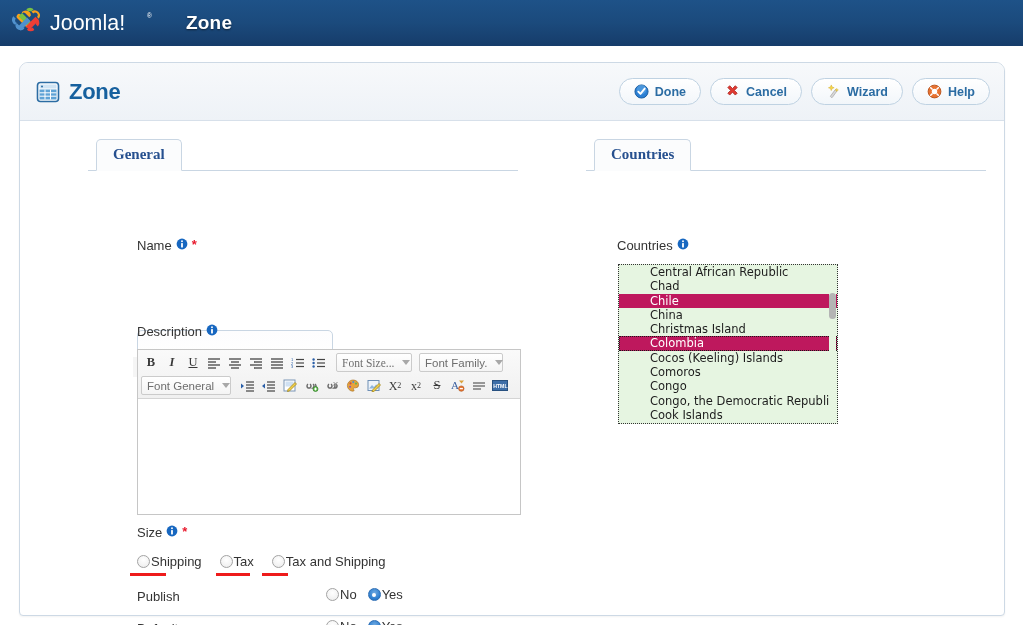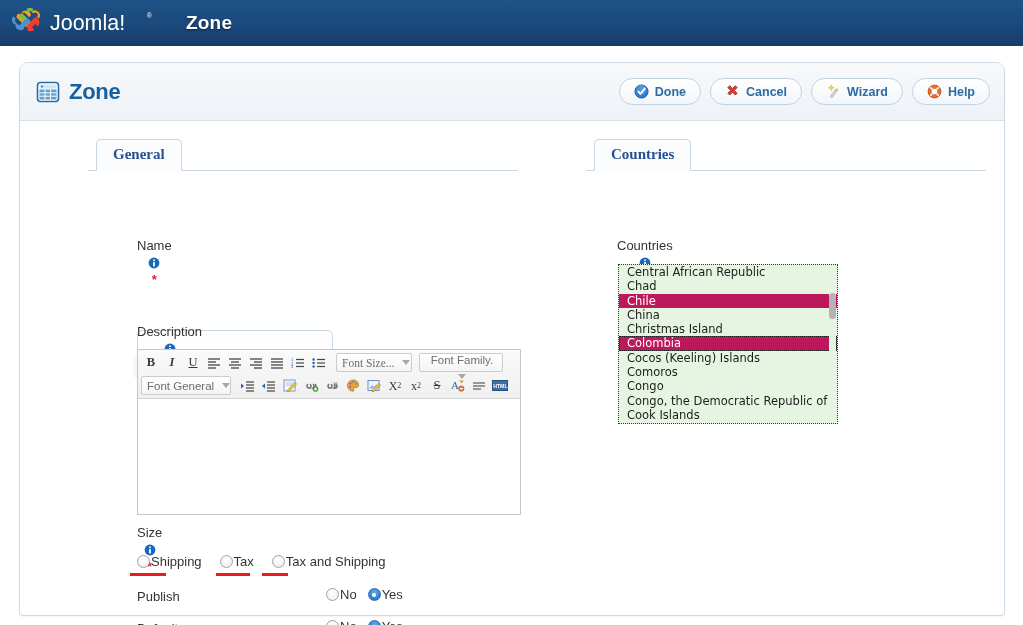--- a/index.html
+++ b/index.html
@@ -87,21 +87,21 @@
     border-bottom-color: #fbfcfd;
     border-radius: 5px 5px 0 0;
     color: #26508f;
     font-family: "Liberation Serif", serif;
     font-weight: bold; font-size: 15px;
     cursor: pointer; white-space: nowrap;
   }
 
   .field-label {
     font-size: 13px; color: #333333;
-    display: flex; align-items: center; gap: 4px; flex-direction: column;
+    display: flex; align-items: flex-start; gap: 4px;
   }
   .info-icon { width: 12px; height: 12px; display: block; }
   .req { color: #e8192c; font-size: 13px; font-weight: bold; line-height: 1; }
 
   .text-input {
     width: 196px; height: 26px;
     border: 1px solid #c9d6e3;
     border-radius: 5px;
     background: linear-gradient(to bottom, #fdfdfe 0%, #ffffff 100%);
     outline: none;
@@ -174,21 +174,21 @@
   
   .listbox {
     position: relative;
     width: 220px; height: 160px;
     background: #e6f5e1;
     border: 1px dotted #333333;
     overflow: hidden;
   }
   .opt {
     height: 14.3px; line-height: 14.3px;
-    padding-left: 8px;
+    padding-left: 31px;
     font-family: "DejaVu Sans", sans-serif;
     font-size: 11.5px; color: #1d1d1d;
     white-space: nowrap; cursor: pointer;
   }
   .opt.sel { background: #be185d; color: #ffffff; }
   .opt.sel.focus { outline: 1px dotted #1a1a1a; outline-offset: -1px; }
   .lb-scroll {
     position: absolute; right: 1px; top: 1px;
     width: 7px; height: 158px; background: #e6f5e1;
   }
@@ -385,21 +385,21 @@
               <circle cx="1.6" cy="6" r="1.2" fill="#2a5fa8"></circle>
               <circle cx="1.6" cy="9.5" r="1.2" fill="#2a5fa8"></circle>
             </svg>
           </div>
           <div class="ed-sep"></div>
           <div class="ed-select" style="width:76px;font-family:Liberation Serif, serif;">
             <span>Font Size...</span>
             <span class="caret"></span>
           </div>
           <div class="ed-sep"></div>
-          <div class="ed-select" style="width:84px;flex-direction:column;">
+          <div class="ed-select" style="width:84px;">
             <span>Font Family.</span>
             <span class="caret"></span>
           </div>
         </div>
 
         <div class="ed-row" style="margin-top:2px;">
           <div class="ed-select" style="width:90px;">
             <span>Font General</span>
             <span class="caret"></span>
           </div>

